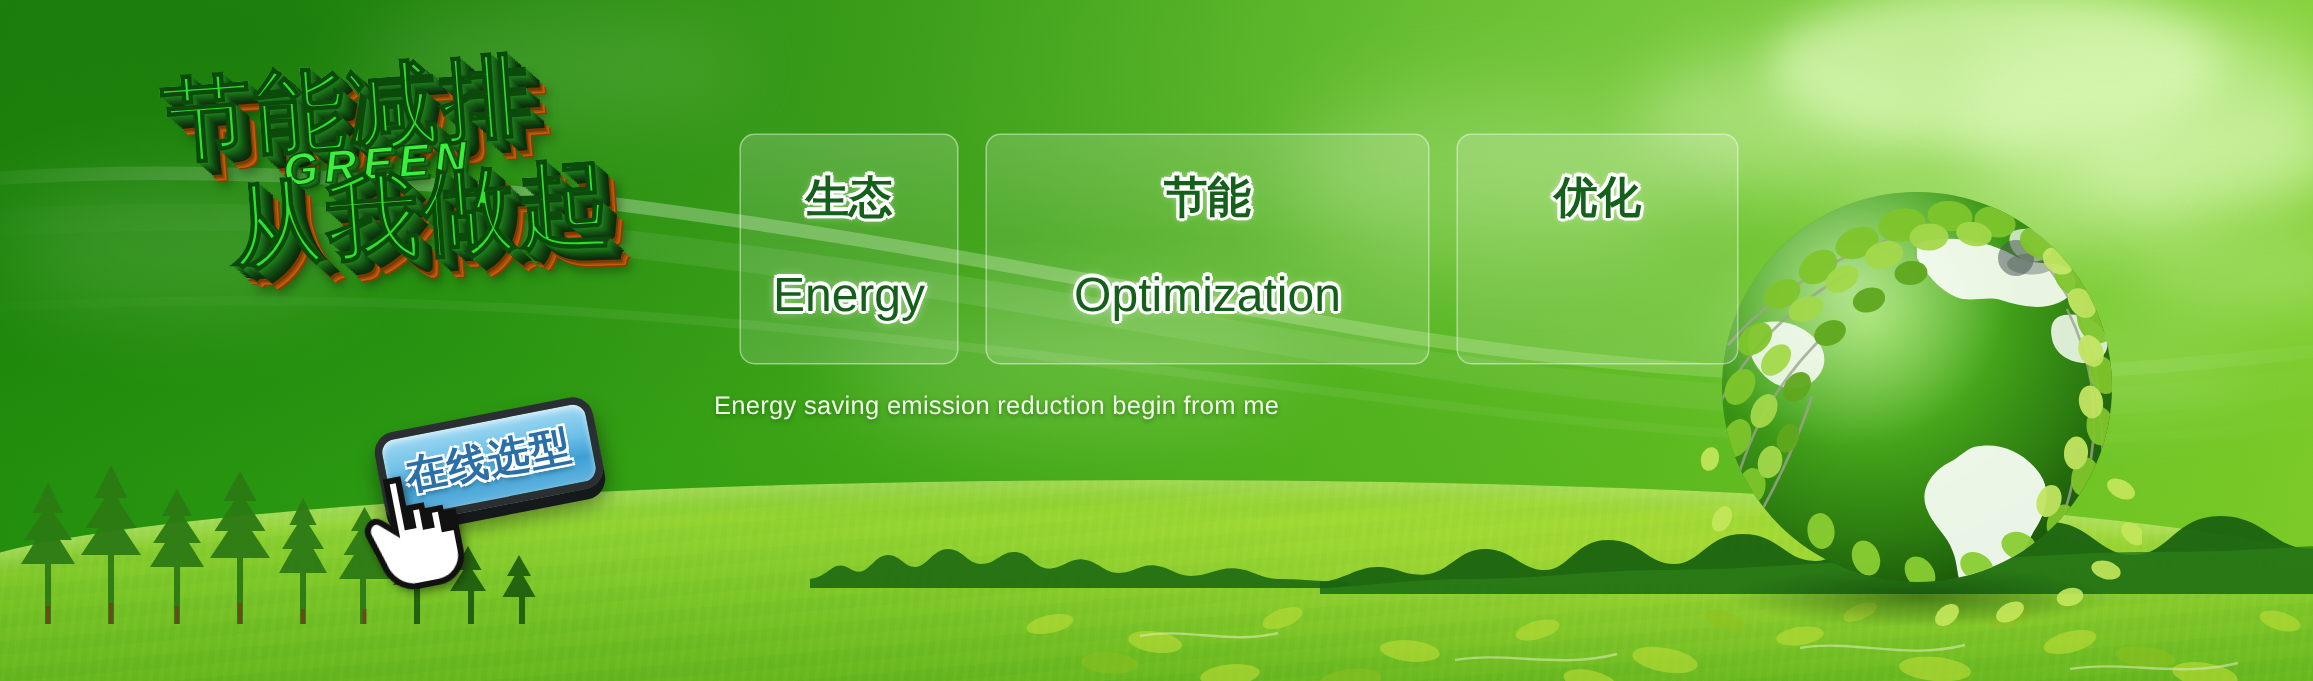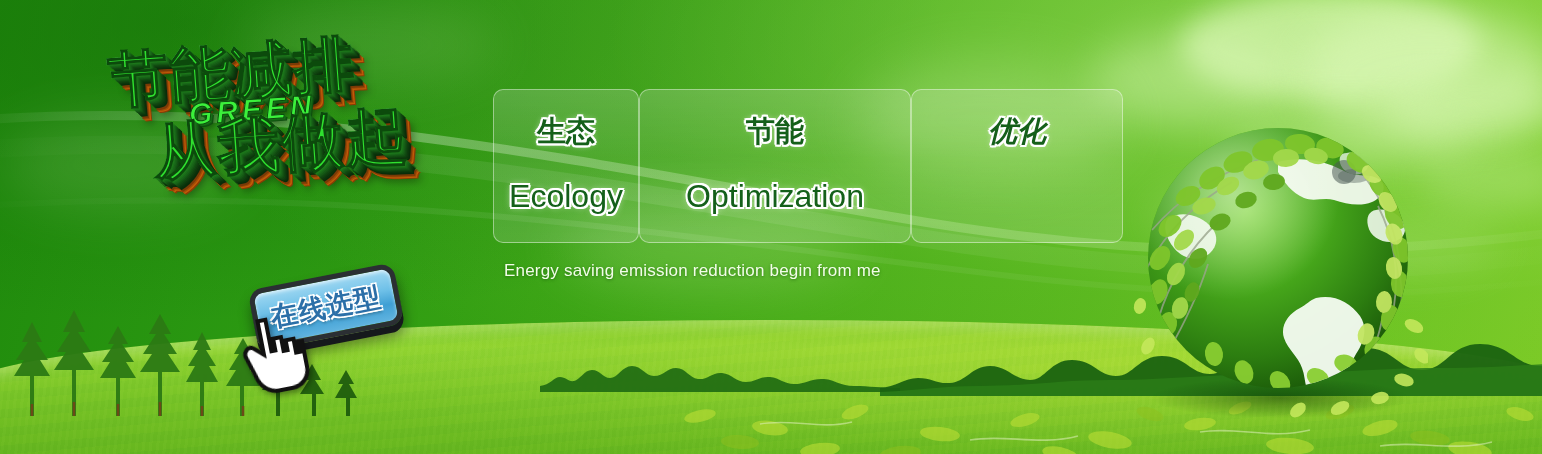--- a/index.html
+++ b/index.html
@@ -112,52 +112,52 @@
     font-size:27px;font-weight:700;letter-spacing:1px;
     color:#2b6fa8;
     text-shadow:
       -1.5px -1.5px 0 #ffffff, 1.5px -1.5px 0 #ffffff,
       -1.5px 1.5px 0 #ffffff, 1.5px 1.5px 0 #ffffff,
       0 3px 3px rgba(0,0,0,.3);
   }
   .cursor-hand{position:absolute;left:-18px;top:24px;filter:drop-shadow(2px 3px 3px rgba(0,0,0,.4));}
 
   
-  .features{position:absolute;left:493px;top:89px;display:flex;align-items:stretch;}
+  .features{position:absolute;left:493px;top:89px;display:flex;gap:18px;align-items:stretch;}
   .fbox{
     border:1px solid rgba(255,255,255,0.42);
     border-radius:10px;
     background:linear-gradient(180deg, rgba(255,255,255,0.18) 0%, rgba(255,255,255,0.09) 45%, rgba(255,255,255,0.14) 100%);
     height:154px;
     padding:22px 18px 0 18px;
     display:flex;flex-direction:column;align-items:center;justify-content:flex-start;
     text-align:center;
   }
   .fbox-1{width:146px;}
-  .fbox-2{width:272px;}
-  .fbox-3{width:212px;font-style:italic;}
+  .fbox-2{width:296px;}
+  .fbox-3{width:188px;}
   .f-cn{
     font-size:29px;font-weight:700;color:#15601a;white-space:nowrap;
     text-shadow:
       -1.6px -1.6px 0 #fff, 1.6px -1.6px 0 #fff, -1.6px 1.6px 0 #fff, 1.6px 1.6px 0 #fff,
       -2.2px 0 0 #fff, 2.2px 0 0 #fff, 0 -2.2px 0 #fff, 0 2.2px 0 #fff,
       0 0 6px rgba(255,255,255,.8);
   }
   .f-en{
     margin-top:26px;
     font-size:32px;font-weight:400;color:#14601a;white-space:nowrap;
     text-shadow:
       -1.6px -1.6px 0 #fff, 1.6px -1.6px 0 #fff, -1.6px 1.6px 0 #fff, 1.6px 1.6px 0 #fff,
       -2.2px 0 0 #fff, 2.2px 0 0 #fff, 0 -2.2px 0 #fff, 0 2.2px 0 #fff,
       0 0 7px rgba(255,255,255,.85);
   }
 
   
   .tagline{
-    position:absolute;left:504px;top:261px;
+    position:absolute;left:476px;top:261px;
     font-size:17px;color:#f2fde8;letter-spacing:.2px;
     text-shadow:0 1px 3px rgba(20,80,10,.55);
     white-space:nowrap;
   }
 
   
   .globe-wrap{position:absolute;left:1128px;top:110px;width:300px;height:310px;}
 </style>
 </head>
 <body>
@@ -411,21 +411,21 @@
     </div>
     <svg class="cursor-hand" width="64" height="84" viewBox="0 0 64 84">
       <path fill="#ffffff" stroke="#111111" stroke-width="4" stroke-linejoin="miter" d="M22,8 L30,8 L30,40 L34,40 L34,28 L42,28 L42,42 L46,42 L46,32 L54,32 L54,46 L58,46 L58,36 L62,36
            L62,62 C62,72 54,80 44,80 L30,80 C20,80 12,72 10,62 L4,42 C2,36 8,30 13,34 L22,42 Z"></path>
     </svg>
   </div>
 
   <div class="features">
     <div class="fbox fbox-1">
       <div class="f-cn">生态</div>
-      <div class="f-en">Ecology</div>
+      <div class="f-en">Energy</div>
     </div>
     <div class="fbox fbox-2">
       <div class="f-cn">节能</div>
       <div class="f-en">Optimization</div>
     </div>
     <div class="fbox fbox-3">
       <div class="f-cn">优化</div>
     </div>
   </div>
 

